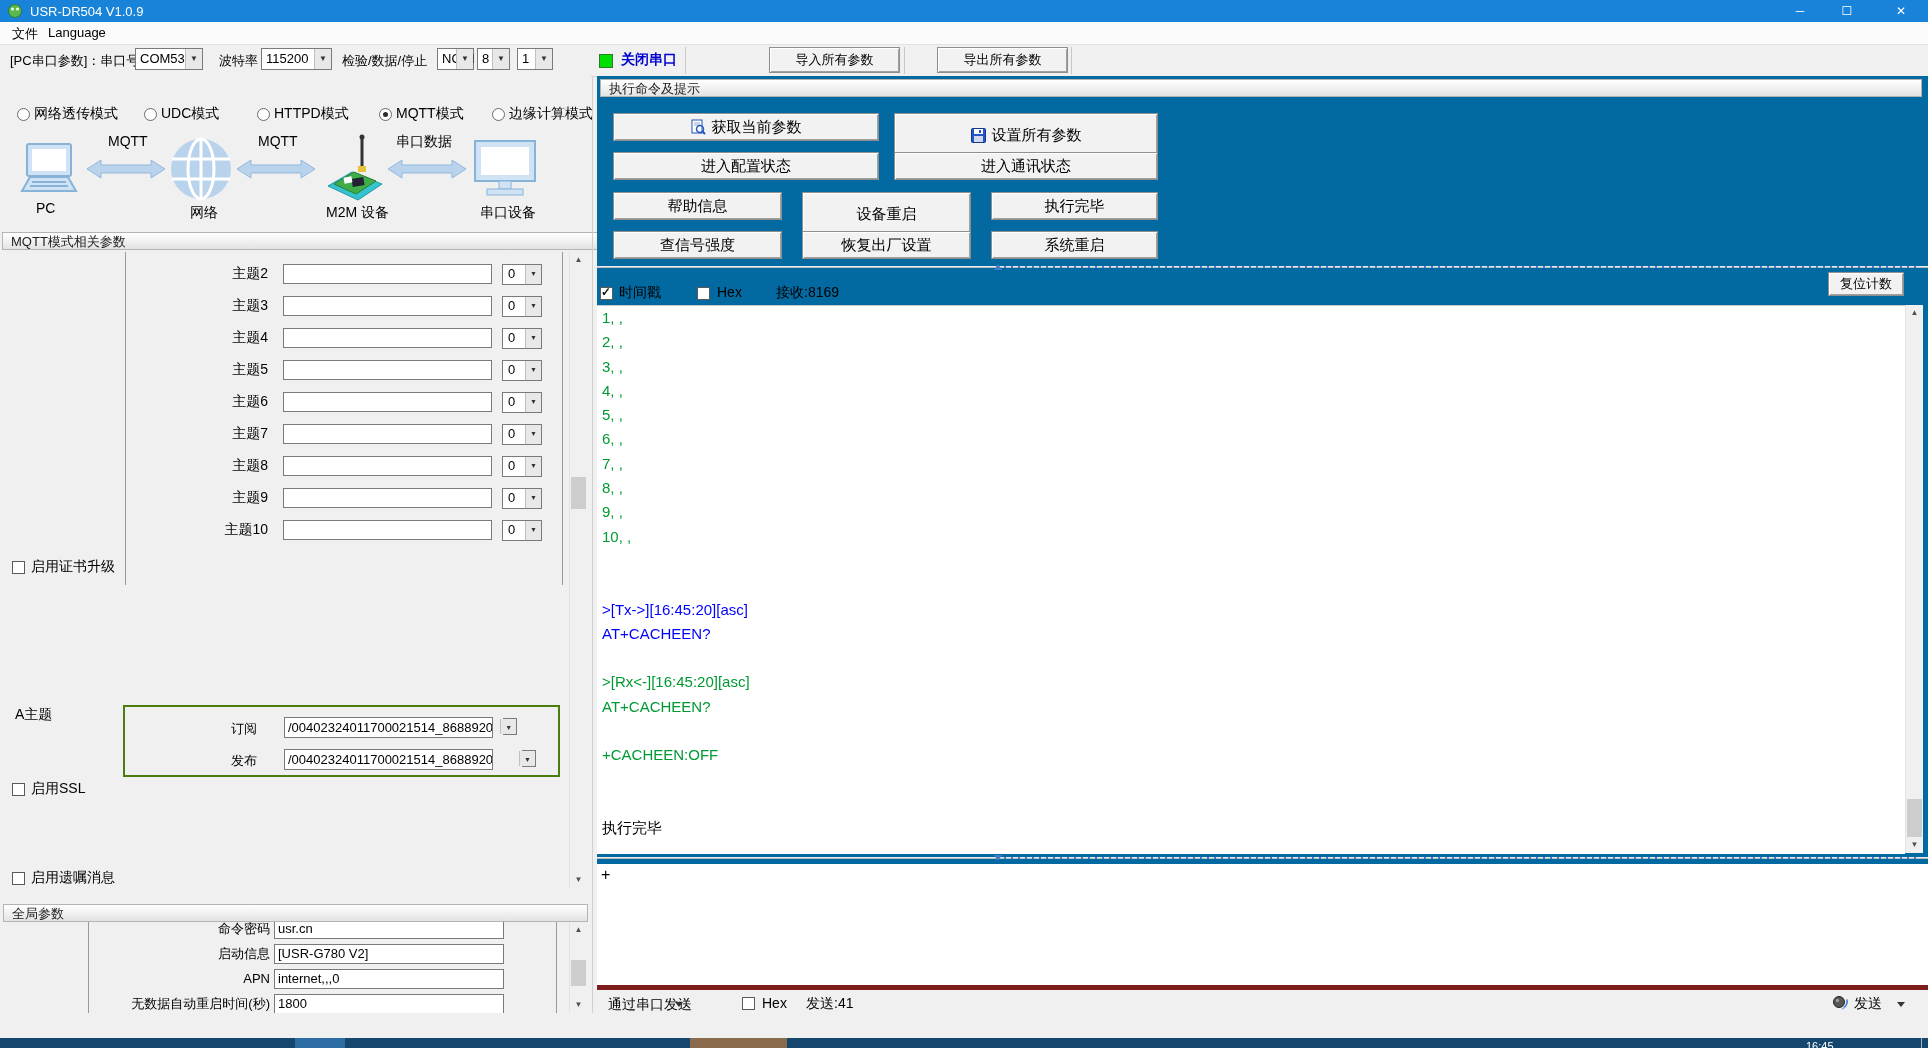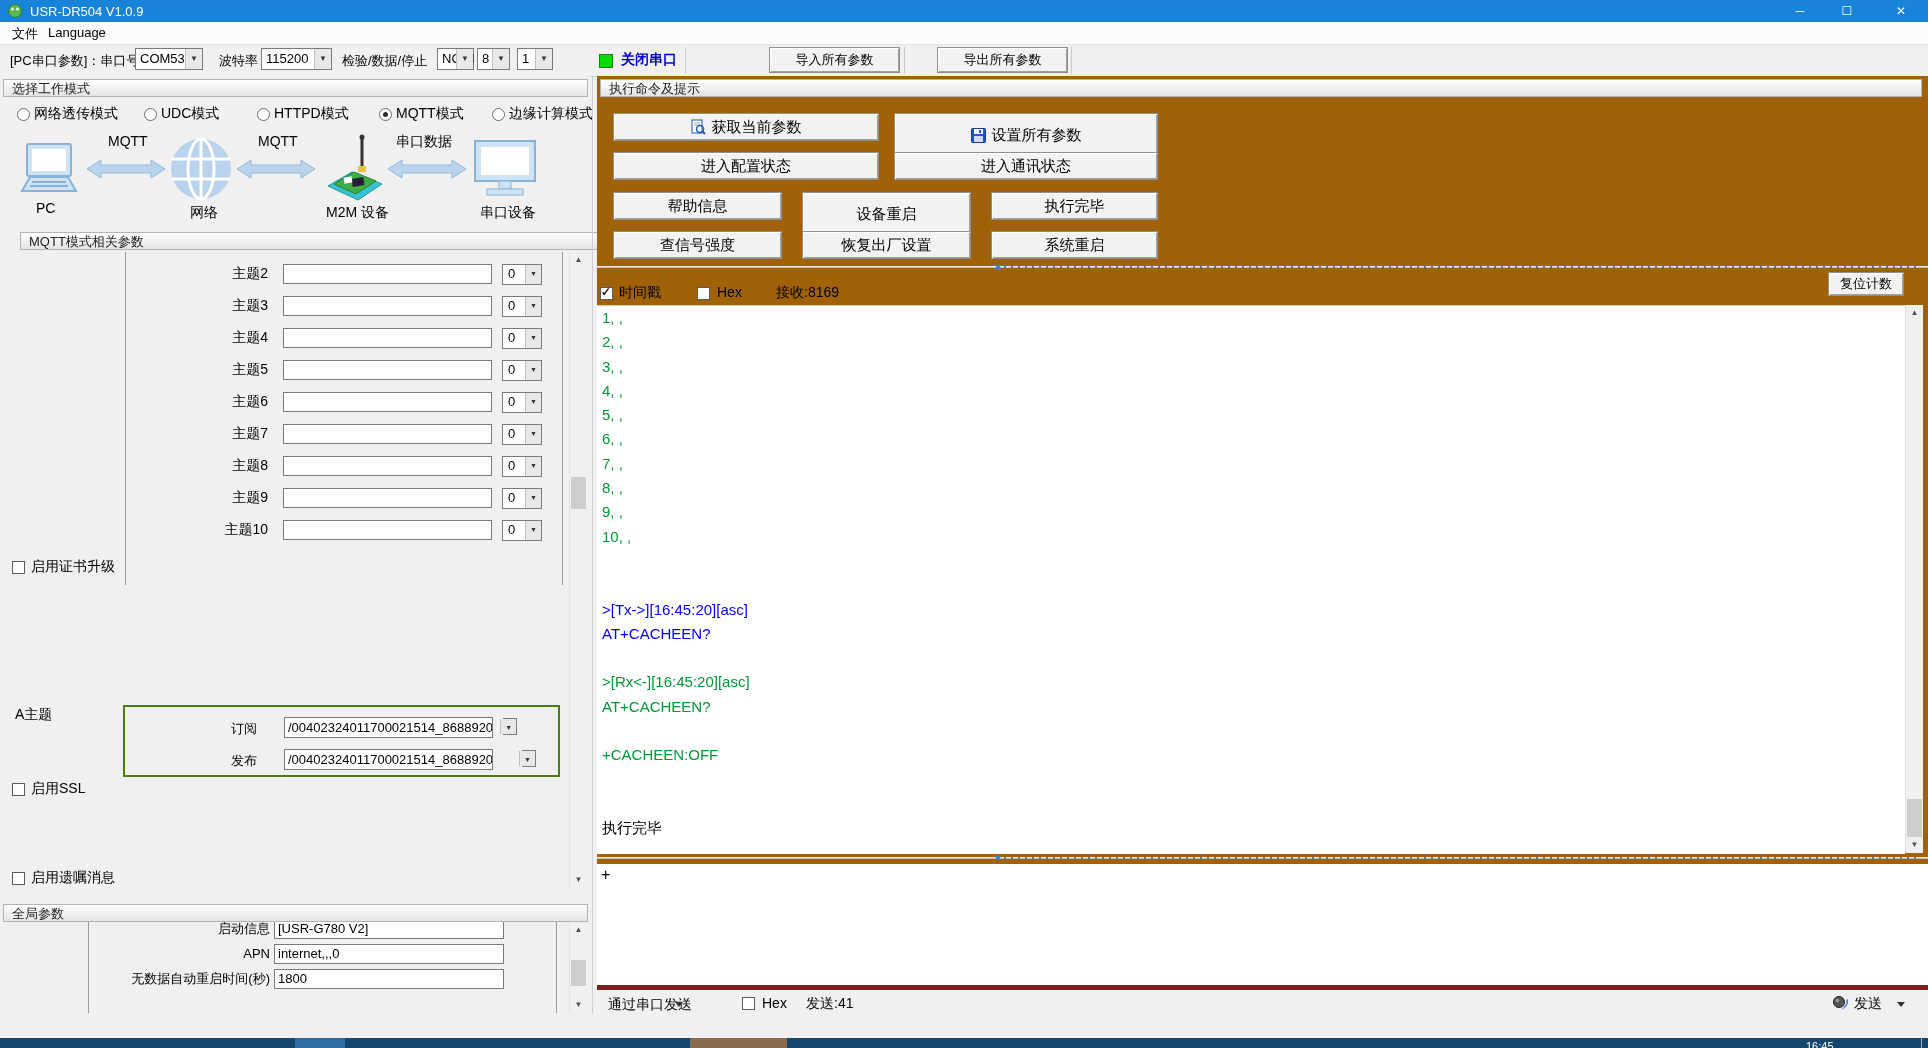--- a/index.html
+++ b/index.html
@@ -108,21 +108,20 @@
     <div class="lbl" style="left:621px;top:6px;color:#0000d0;font-weight:bold">关闭串口</div>
     <div class="abs" style="left:685px;top:2px;width:1px;height:27px;background:#c9c9c9"></div>
     <div class="btn3d small" style="left:769px;top:2px;width:131px;height:26px">导入所有参数</div>
     <div class="abs" style="left:904px;top:2px;width:1px;height:27px;background:#c9c9c9"></div>
     <div class="btn3d small" style="left:937px;top:2px;width:131px;height:26px">导出所有参数</div>
     <div class="abs" style="left:1071px;top:2px;width:1px;height:27px;background:#c9c9c9"></div>
   </div>
 
   <div class="abs" style="left:0;top:76px;width:591px;height:937px;background:#f0f0f0">
 
-    <div class="hdrbar" style="left:3px;top:3px;width:585px">选择工作模式</div>
 
     <div>
       <span class="radio" style="left:17px;top:32px"></span>
       <span class="lbl" style="left:34px;top:29px">网络透传模式</span>
       <span class="radio" style="left:144px;top:32px"></span>
       <span class="lbl" style="left:161px;top:29px">UDC模式</span>
       <span class="radio" style="left:257px;top:32px"></span>
       <span class="lbl" style="left:274px;top:29px">HTTPD模式</span>
       <span class="radio on" style="left:379px;top:32px"></span>
       <span class="lbl" style="left:396px;top:29px">MQTT模式</span>
@@ -177,21 +176,21 @@
 
       <svg class="abs" style="left:473px;top:64px" width="64" height="58">
         <rect x="2" y="1" width="60" height="40" fill="#cfe3f4" stroke="#88b3d8" stroke-width="2"></rect>
         <rect x="8" y="7" width="48" height="28" fill="#ffffff"></rect>
         <rect x="26" y="41" width="12" height="8" fill="#cfe3f4" stroke="#88b3d8"></rect>
         <rect x="14" y="49" width="36" height="6" fill="#cfe3f4" stroke="#88b3d8"></rect>
       </svg>
       <div class="lbl" style="left:480px;top:128px">串口设备</div>
     </div>
 
-    <div class="hdrbar" style="left:20px;top:156px;width:609px">MQTT模式相关参数</div>
+    <div class="hdrbar" style="left:2px;top:156px;width:609px">MQTT模式相关参数</div>
 
     <div class="vline" style="left:125px;top:176px;height:333px"></div>
     <div class="vline" style="left:562px;top:176px;height:333px"></div>
 
     <div class="abs" style="left:0;top:182px;width:562px">
 
         <div class="trow">
           <span class="tlabel">主题2</span>
           <span class="tinput tbox"></span>
           <span class="ddl tddl"><span>0</span><span class="arr">▼</span></span>
@@ -270,20 +269,24 @@
       <div class="thumb" style="top:225px;height:32px"></div>
       <div class="sbtn" style="bottom:0">▼</div>
     </div>
 
     <div class="hdrbar" style="left:3px;top:828px;width:585px">全局参数</div>
 
     <div class="abs" style="left:0;top:846px;width:568px;height:91px;overflow:hidden">
       <div class="abs" style="left:88px;top:-40px;width:467px;height:202px;border:1px solid #9a9a9a"></div>
       <div style="margin-top:-6px">
 
+          <div class="grow">
+            <span class="glabel">命令密码</span>
+            <span class="ginput tbox" style="line-height:18px">usr.cn</span>
+          </div>
 
           <div class="grow">
             <span class="glabel">启动信息</span>
             <span class="ginput tbox" style="line-height:18px">[USR-G780 V2]</span>
           </div>
 
           <div class="grow">
             <span class="glabel">APN</span>
             <span class="ginput tbox" style="line-height:18px">internet,,,0</span>
           </div>
@@ -296,21 +299,21 @@
     </div>
     <div class="sb" style="left:569px;top:846px;height:91px">
       <div class="sbtn" style="top:0">▲</div>
       <div class="thumb" style="top:38px;height:26px"></div>
       <div class="sbtn" style="bottom:0">▼</div>
     </div>
   </div>
 
   <div class="abs" style="left:592px;top:76px;width:1px;height:937px;background:#cfcfcf"></div>
 
-  <div class="abs" style="left:597px;top:76px;width:1331px;height:937px;background:#a16207">
+  <div class="abs" style="left:597px;top:76px;width:1331px;height:937px;background:#0369a1">
 
     <div class="hdrbar" style="left:3px;top:3px;width:1322px">执行命令及提示</div>
 
     <div class="btn3d" style="left:16px;top:37px;width:266px;height:28px">
       <svg width="15" height="16">
         <rect x="1" y="1" width="10" height="13" fill="#fff" stroke="#2255bb"></rect>
         <line x1="3" y1="4" x2="9" y2="4" stroke="#99aacc"></line>
           <line x1="3" y1="6" x2="9" y2="6" stroke="#99aacc"></line>
         <circle cx="9" cy="10" r="3.5" fill="none" stroke="#2255bb" stroke-width="1.5"></circle>
         <line x1="11.5" y1="12.5" x2="14" y2="15" stroke="#2255bb" stroke-width="2"></line>

